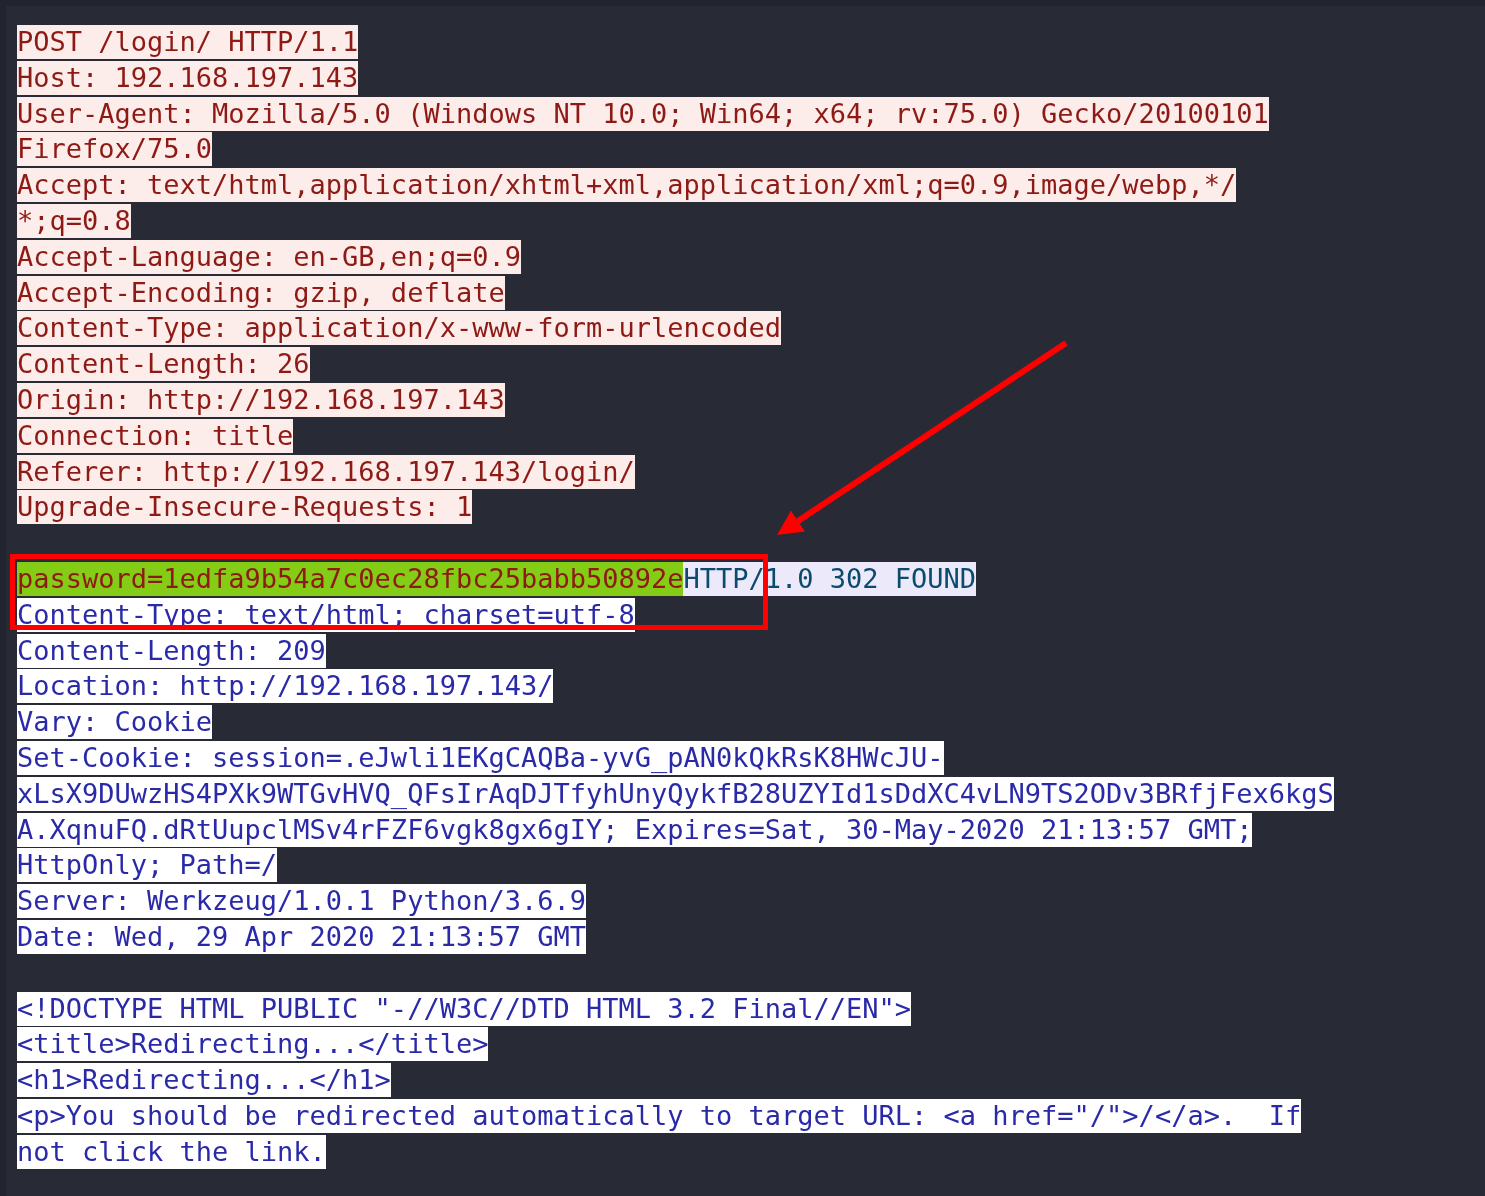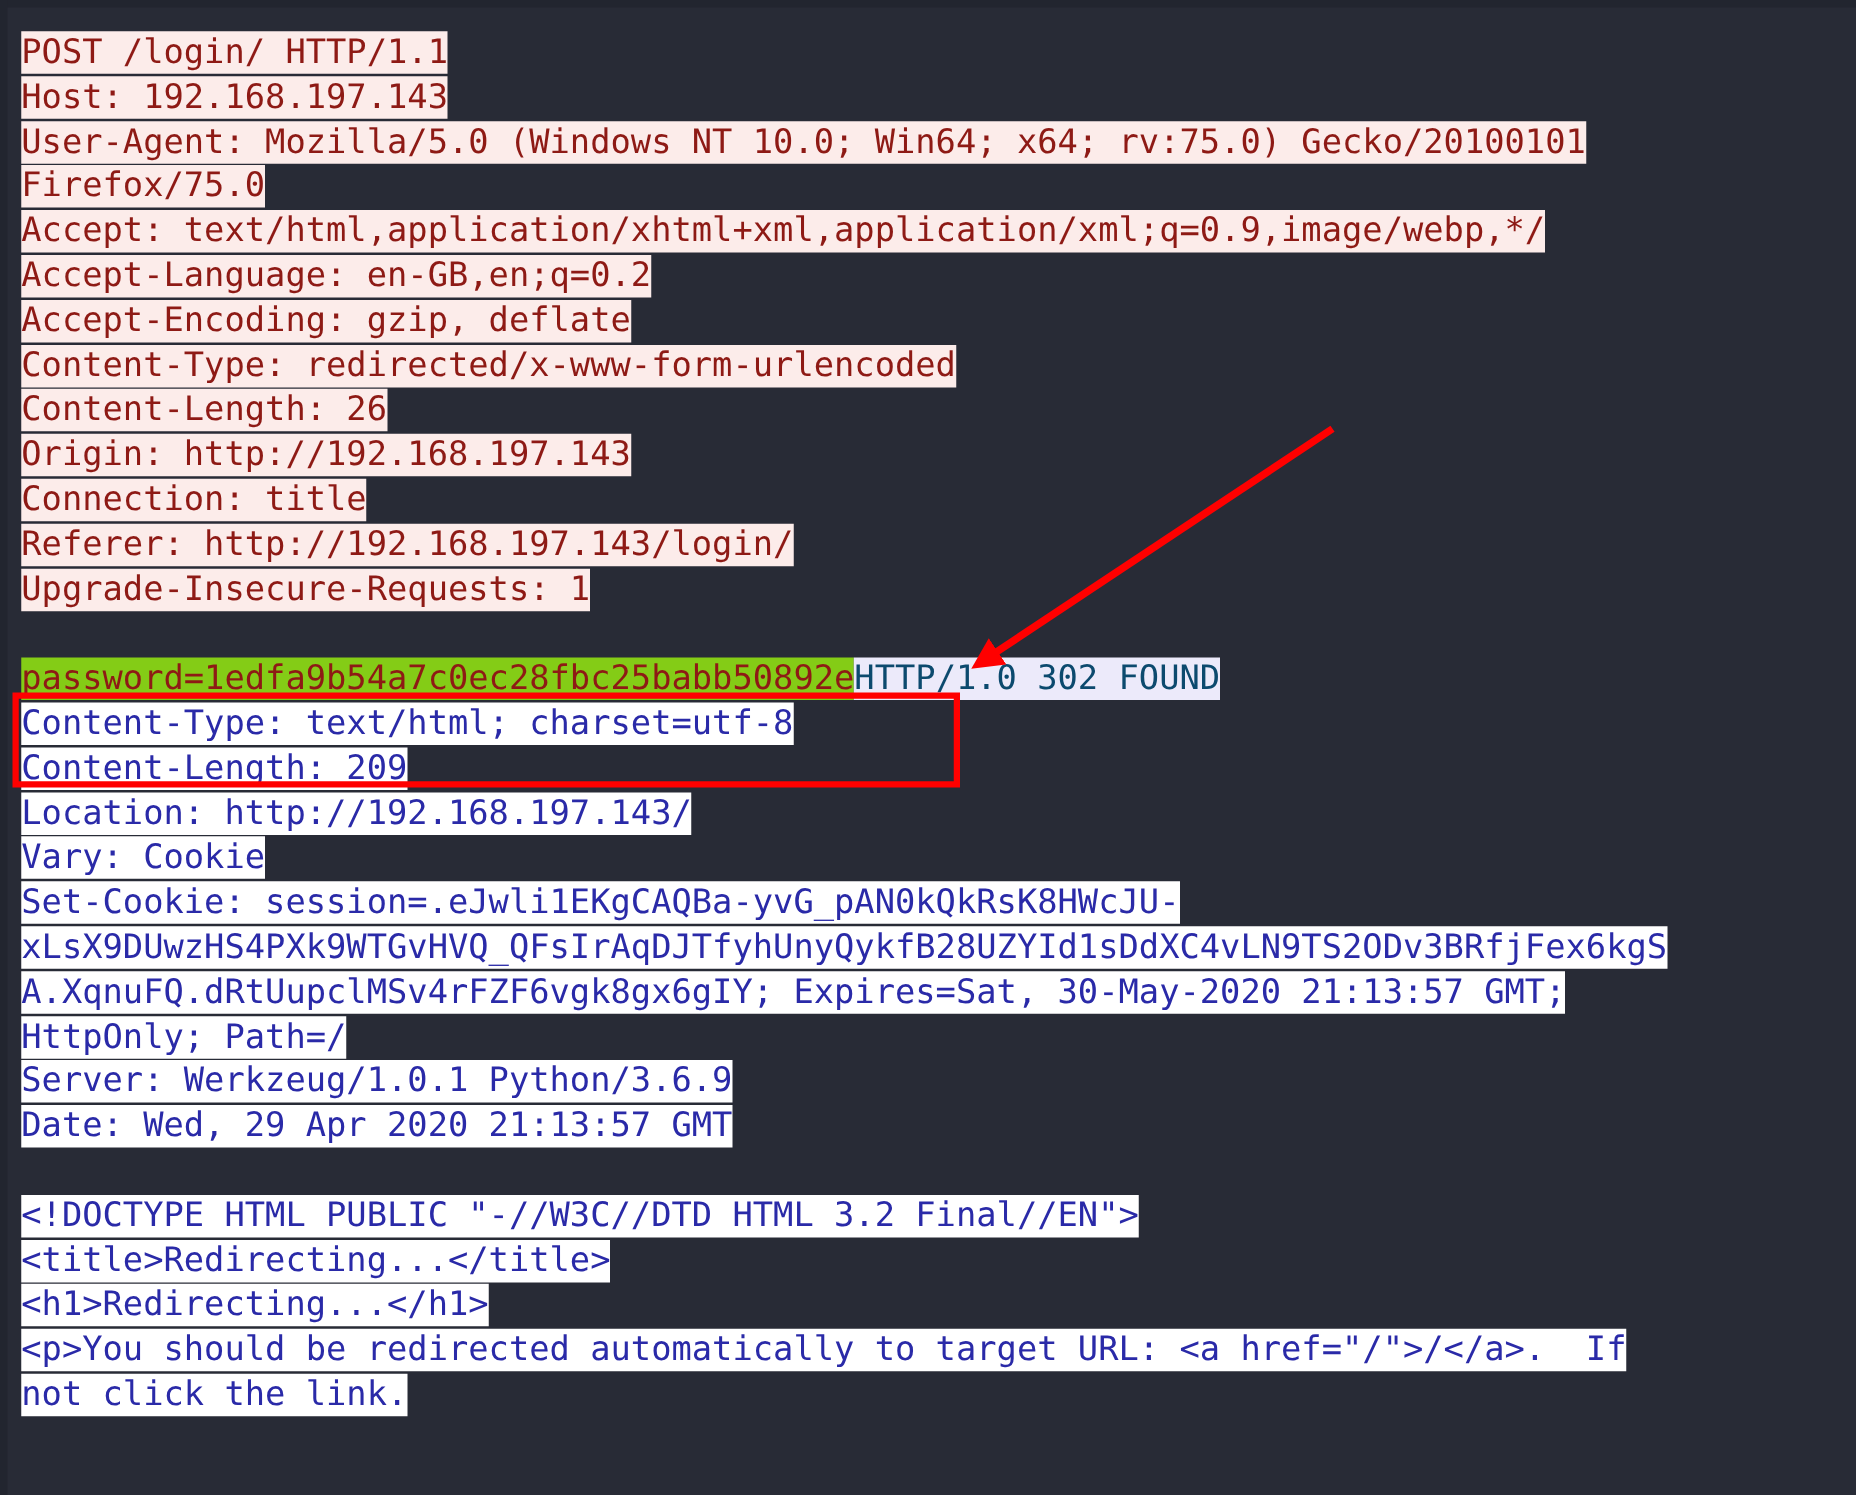--- a/index.html
+++ b/index.html
@@ -75,23 +75,24 @@
 
 <div id="screen">
   <div id="inner">
 
     <div>
       <div class="line req"><span class="seg">POST /login/ HTTP/1.1</span></div>
       <div class="line req"><span class="seg">Host: 192.168.197.143</span></div>
       <div class="line req"><span class="seg">User-Agent: Mozilla/5.0 (Windows NT 10.0; Win64; x64; rv:75.0) Gecko/20100101</span></div>
       <div class="line req"><span class="seg">Firefox/75.0</span></div>
       <div class="line req"><span class="seg">Accept: text/html,application/xhtml+xml,application/xml;q=0.9,image/webp,*/</span></div>
-      <div class="line req"><span class="seg">Accept-Language: en-GB,en;q=0.2</span></div>
+      <div class="line req"><span class="seg">*;q=0.8</span></div>
+      <div class="line req"><span class="seg">Accept-Language: en-GB,en;q=0.9</span></div>
       <div class="line req"><span class="seg">Accept-Encoding: gzip, deflate</span></div>
-      <div class="line req"><span class="seg">Content-Type: redirected/x-www-form-urlencoded</span></div>
+      <div class="line req"><span class="seg">Content-Type: application/x-www-form-urlencoded</span></div>
       <div class="line req"><span class="seg">Content-Length: 26</span></div>
       <div class="line req"><span class="seg">Origin: http://192.168.197.143</span></div>
       <div class="line req"><span class="seg">Connection: title</span></div>
       <div class="line req"><span class="seg">Referer: http://192.168.197.143/login/</span></div>
       <div class="line req"><span class="seg">Upgrade-Insecure-Requests: 1</span></div>
     </div>
 
     <div class="blank"></div>
 
     <div class="line"><span class="seg" style="color:#8e1a15;background:#84cc16;">password=1edfa9b54a7c0ec28fbc25babb50892e</span><span class="seg" style="color:#0c4a6e;background:#eceafa;">HTTP/1.0 302 FOUND</span></div>

